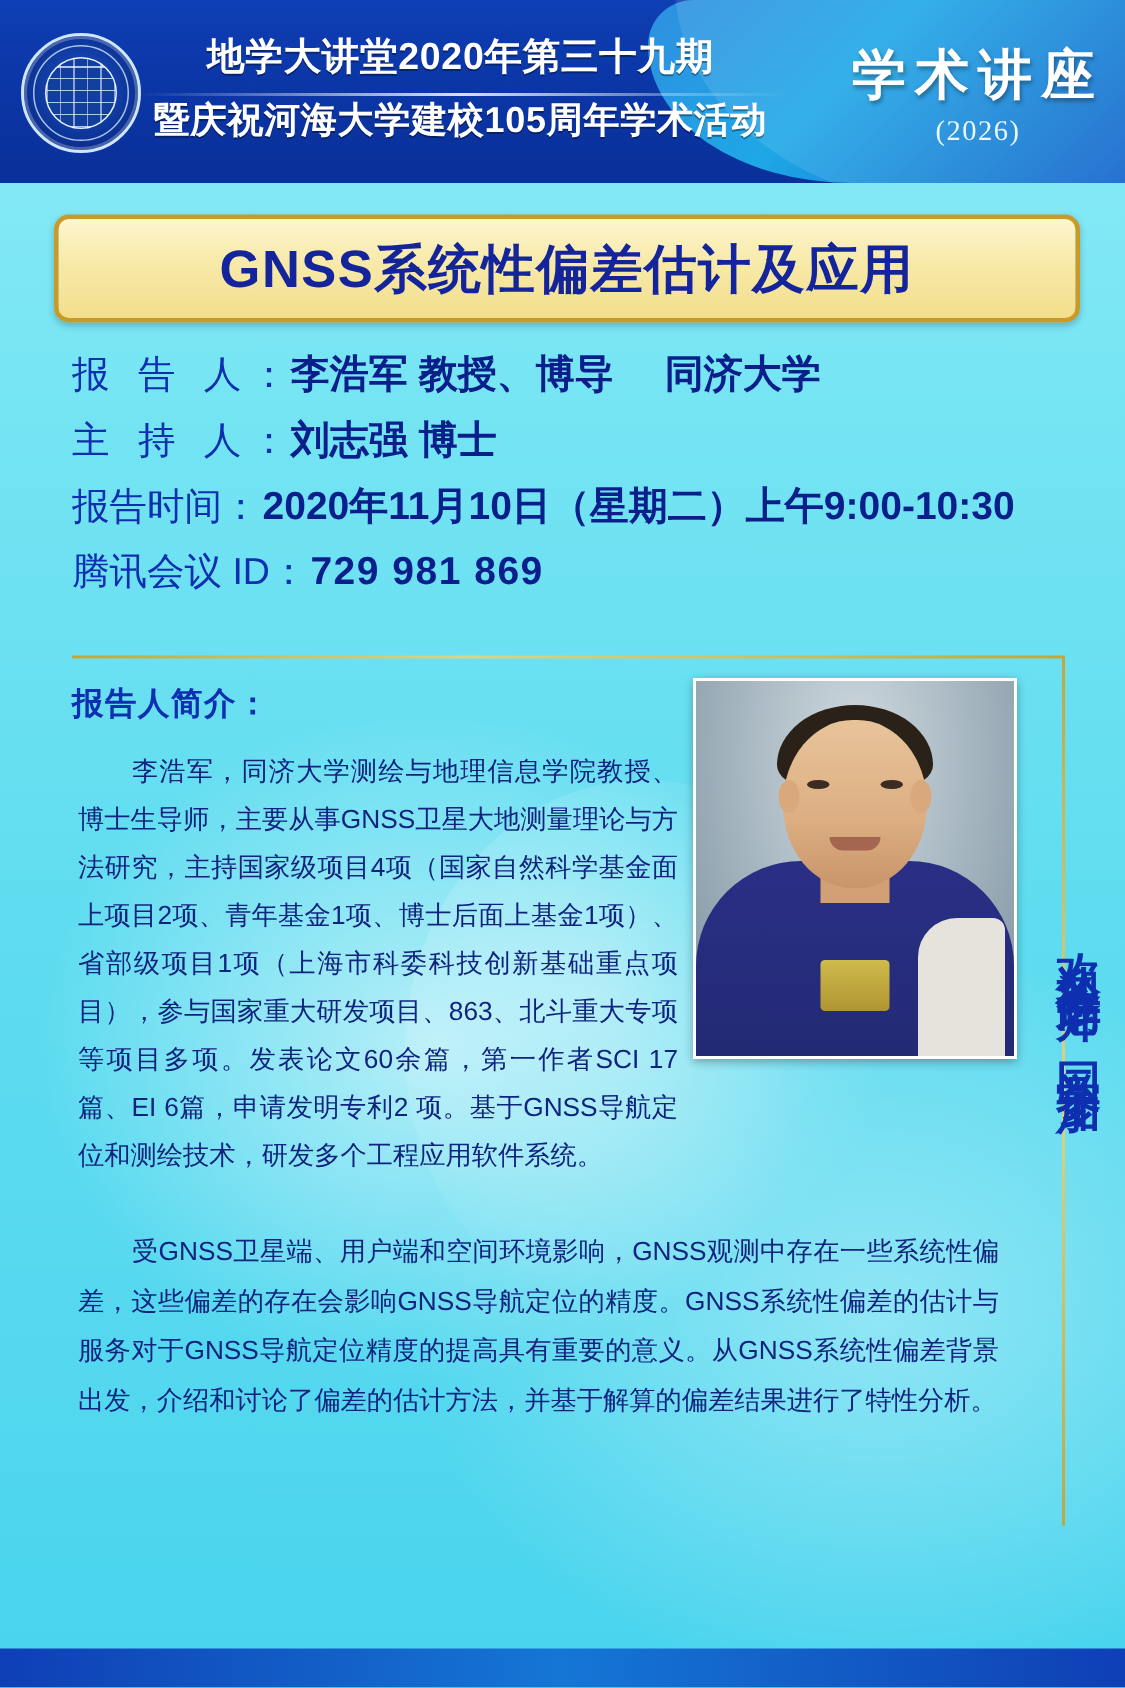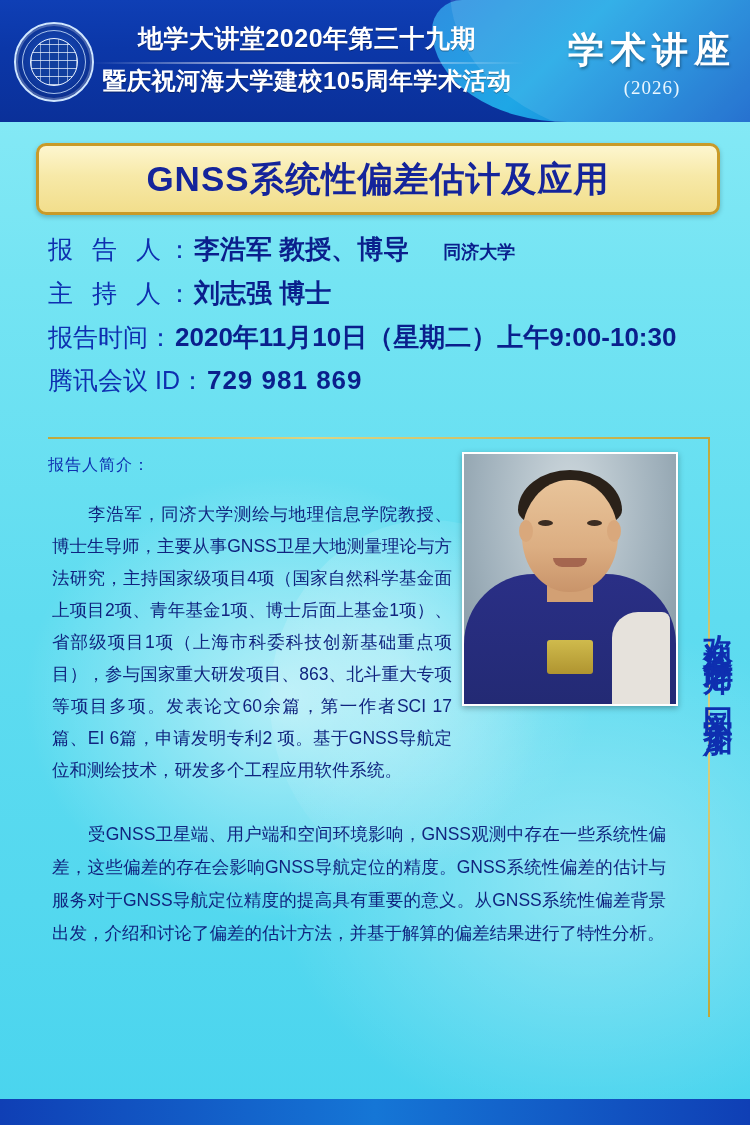--- a/index.html
+++ b/index.html
@@ -100,38 +100,38 @@
   
   .info{
     position:absolute;left:48px;top:232px;width:660px;color:#0e2fb0;
   }
   .info .row{display:flex;align-items:baseline;margin-bottom:9px;white-space:nowrap;}
   .lbl{font-size:25px;color:#0e2fb0;letter-spacing:6px;}
   .lbl.tight{letter-spacing:0px;}
   .colon{font-size:25px;color:#0e2fb0;margin:0 2px 0 0;}
   .val{font-size:26px;color:#0a1f8c;font-weight:bold;}
   .val.normal{font-weight:normal;}
-  .org{margin-left:34px;font-size:18px;font-weight:bold;color:#0a1f8c;}
+  .org{margin-left:34px;font-size:26px;font-weight:bold;color:#0a1f8c;}
   .org.wide{margin-left:96px;}
   .info .row.time .val,.info .row.meeting .val{font-weight:bold;}
   .row.meeting .val{letter-spacing:1px;}
   
   .divider{
     position:absolute;left:48px;top:437px;width:660px;height:2px;
     background:linear-gradient(90deg,#c9a227,#e7d37a 40%,#c9a227);
     opacity:.9;
   }
   .vline{
     position:absolute;left:708px;top:437px;width:2px;height:580px;
     background:linear-gradient(180deg,#c9a227,#e7d37a 50%,#c9a227);
     opacity:.9;
   }
   
   .sec-h{
-    position:absolute;color:#0e2fb0;font-size:16px;font-weight:normal;letter-spacing:1px;
+    position:absolute;color:#0e2fb0;font-size:21px;font-weight:bold;letter-spacing:1px;
   }
   .sec-h.bio{left:48px;top:455px;}
   .sec-h.abs{left:48px;top:775px;}
   .bio-text{
     position:absolute;left:52px;top:498px;width:400px;
     font-size:17.5px;line-height:32px;color:#10247f;text-align:justify;
     text-indent:36px;
   }
   .abs-text{
     position:absolute;left:52px;top:818px;width:614px;

